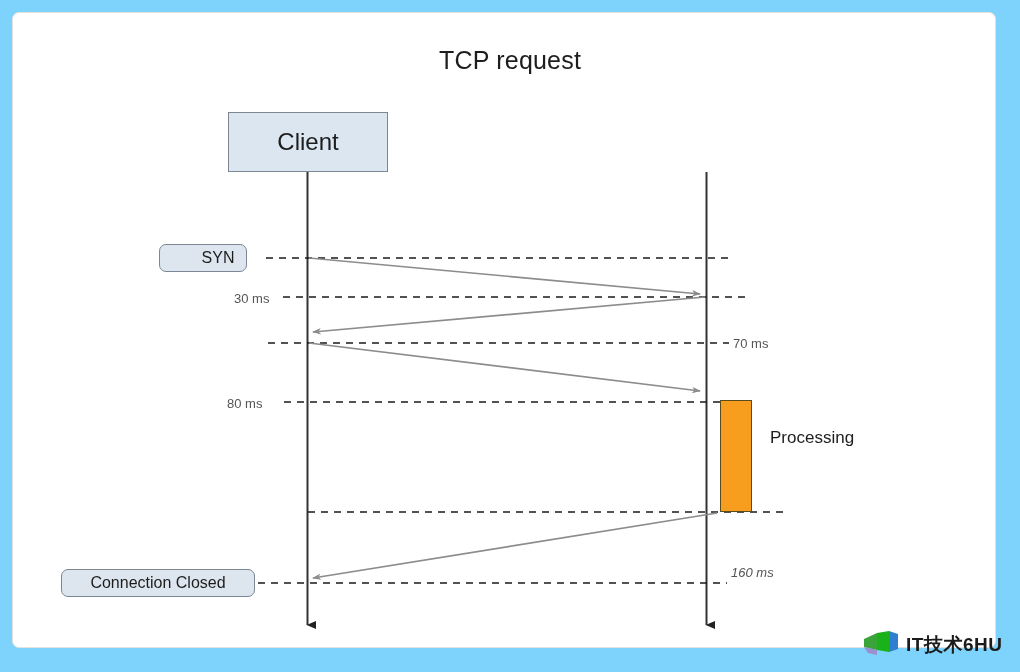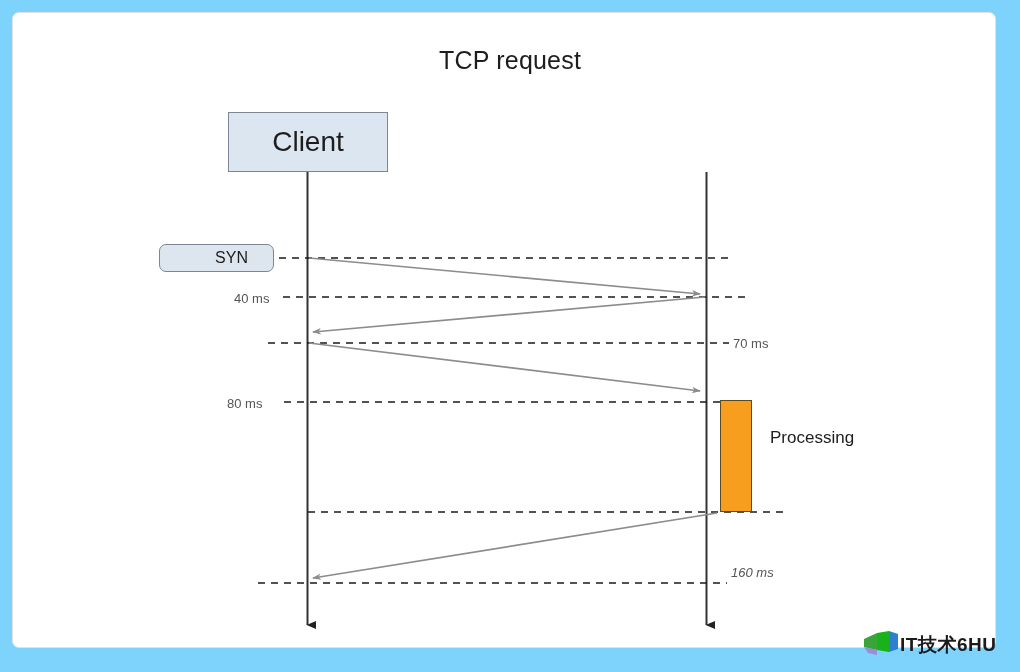--- a/index.html
+++ b/index.html
@@ -52,21 +52,21 @@
   }
   
   .participant {
     position: absolute;
     box-sizing: border-box;
     background: #dce6f1;
     border: 1px solid #7b8794;
     display: flex;
     align-items: center;
     justify-content: center;
-    font-size: 28px;
+    font-size: 24px;
     color: #1d1d1d;
   }
   #participant-client {
     left: 228px;
     top: 112px;
     width: 160px;
     height: 60px;
   }
   #participant-server {
     left: 627px;
@@ -82,21 +82,21 @@
     border: 1px solid #7b8794;
     border-radius: 7px;
     display: flex;
     align-items: center;
     justify-content: center;
     font-size: 16px;
     color: #1d1d1d;
     white-space: nowrap;
     padding: 0 10px;
   }
-  #label-syn        { left: 159px; top: 244px; width: 115px; height: 28px; padding-left: 40px; }
+  #label-syn        { left: 159px; top: 244px; width: 88px; height: 28px; padding-left: 40px; }
   #label-syn-ack    { left: 751px; top: 284px; width: 131px; height: 28px; }
   #label-ack-get    { left: 58px;  top: 329px; width: 207px; height: 28px; }
   #label-http-resp  { left: 784px; top: 499px; width: 175px; height: 28px; }
   #label-conn-close { left: 61px;  top: 569px; width: 194px; height: 28px; }
   
   .time-label {
     position: absolute;
     font-size: 13px;
     color: #555555;
     white-space: nowrap;
@@ -125,20 +125,21 @@
     background: #f79e1f;
     border: 1px solid #5a4a20;
   }
   
   #watermark {
     position: absolute;
     left: 862px;
     top: 630px;
     display: flex;
     align-items: center;
+    gap: 6px;
   }
   #watermark-text {
     font-size: 19px;
     font-weight: bold;
     color: #1b1b1b;
     letter-spacing: 0.5px;
   }
 </style>
 </head>
 <body>
@@ -191,22 +192,25 @@
   </div>
 
 
   <div class="msg-label" id="label-syn">
     <span>SYN</span>
   </div>
 
 
 
 
-
-  <div class="time-label" id="time-20">40 ms</div>
+  <div class="msg-label" id="label-conn-close">
+    <span>Connection Closed</span>
+  </div>
+
+  <div class="time-label" id="time-20">30 ms</div>
   <div class="time-label" id="time-40">70 ms</div>
   <div class="time-label" id="time-80">80 ms</div>
   <div class="time-label" id="time-160">160 ms</div>
 
   <div id="processing-bar"></div>
   <div id="processing-label">Processing</div>
 
   <div id="watermark">
     <span>
       <svg width="38" height="26" viewBox="0 0 38 26" xmlns="http://www.w3.org/2000/svg">

